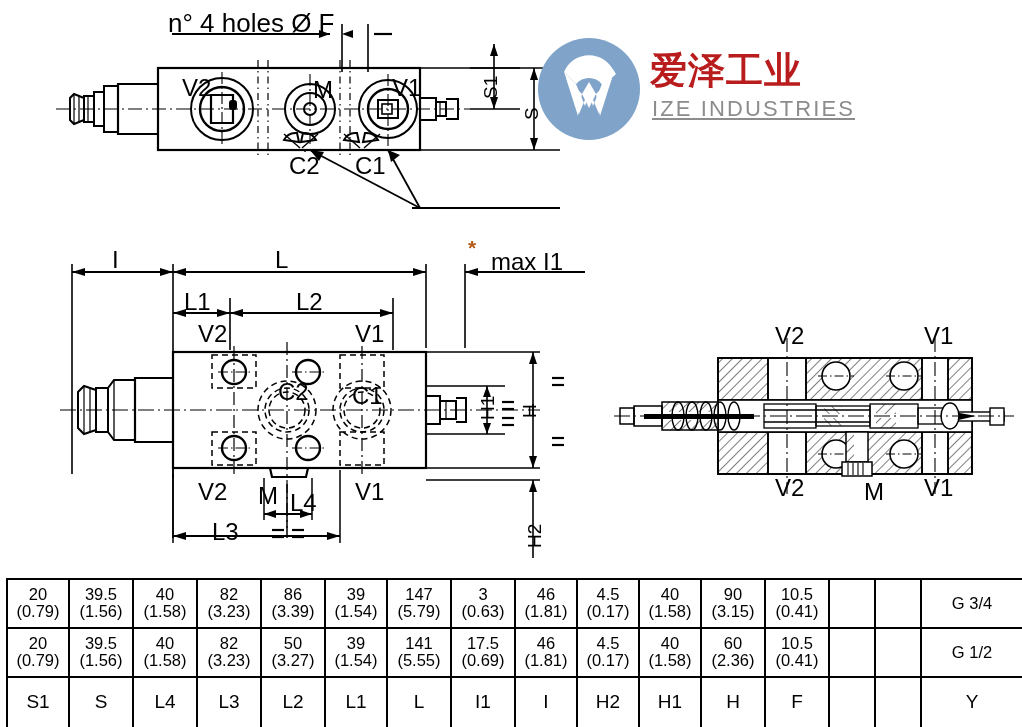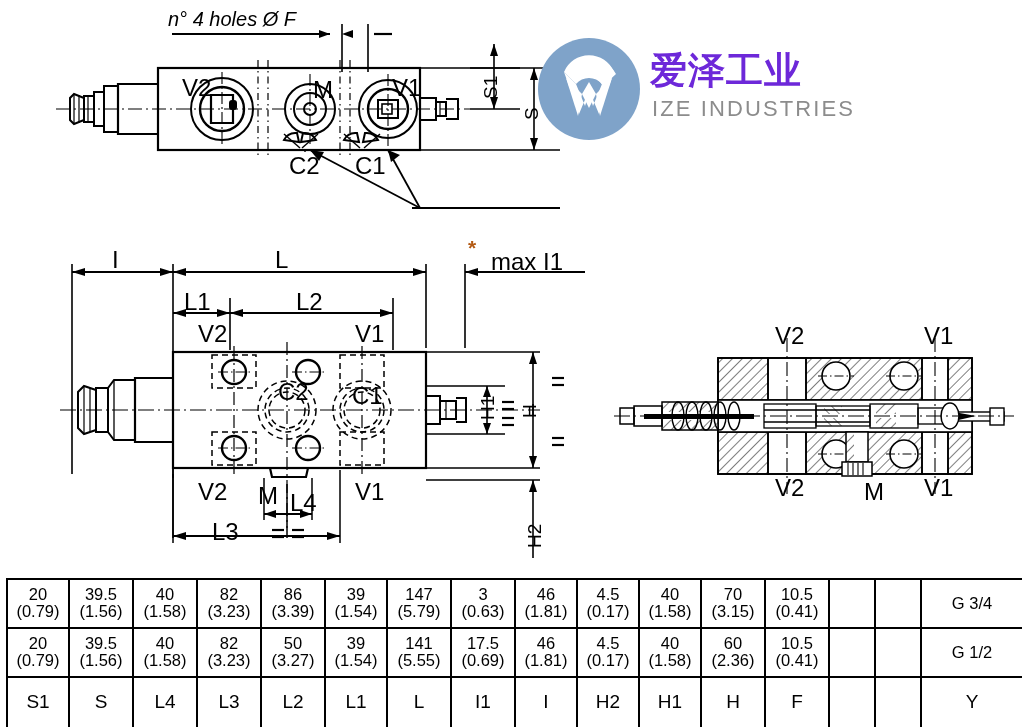--- a/index.html
+++ b/index.html
@@ -35,33 +35,34 @@
     left: 0px; top: 0px;
     width: 102px; height: 102px;
   }
   #logo-text-cn {
     position: absolute;
     left: 112px;
     top: 8px;
     font-size: 37px;
     font-weight: bold;
     letter-spacing: 1px;
-    color: #6d28d9;
+    color: #b91c1c;
     font-family: "DejaVu Sans", sans-serif;
     white-space: nowrap;
   }
   #logo-text-en {
     position: absolute;
     left: 114px;
     top: 58px;
     font-size: 22px;
     letter-spacing: 2.1px;
     color: #8c8c8c;
     font-family: "Liberation Sans", sans-serif;
     white-space: nowrap;
+    text-decoration: underline;
   }
 
   
   #spec-table {
     position: absolute;
     left: 6px;
     top: 578px;
     border-collapse: collapse;
     table-layout: fixed;
     width: 1008px;
@@ -203,21 +204,21 @@
       <line x1="470" y1="109" x2="520" y2="109" stroke-width="1.6"></line>
 
       <line x1="534" y1="68" x2="534" y2="150" stroke-width="1.6"></line>
       <path d="M534 68 l-4 12 l8 0 z" fill="#000" stroke="none"></path>
       <path d="M534 150 l-4 -12 l8 0 z" fill="#000" stroke="none"></path>
       <line x1="420" y1="150" x2="560" y2="150" stroke-width="1.6"></line>
       <line x1="420" y1="68" x2="560" y2="68" stroke-width="1.6"></line>
     </g>
   </svg>
 
-  <div class="lbl" style="left:168px; top:8px; font-size:20px;font-style:italic;">n° 4 holes Ø F</div>
+  <div class="lbl" style="left:168px; top:8px; font-size:26px;">n° 4 holes Ø F</div>
 
   <div class="lbl" style="left:182px; top:74px;">V2</div>
   <div class="lbl" style="left:313px; top:76px;">M</div>
   <div class="lbl" style="left:392px; top:74px;">V1</div>
 
   <div class="lbl" style="left:289px; top:152px;">C2</div>
   <div class="lbl" style="left:355px; top:152px;">C1</div>
 
 
   <div class="lbl-rot" style="left:480px; top:99px;">S1</div>
@@ -570,21 +571,21 @@
           </td>
           <td>
             <span class="v-main">4.5</span>
             <span class="v-sub">(0.17)</span>
           </td>
           <td>
             <span class="v-main">40</span>
             <span class="v-sub">(1.58)</span>
           </td>
           <td>
-            <span class="v-main">70</span>
+            <span class="v-main">90</span>
             <span class="v-sub">(3.15)</span>
           </td>
           <td>
             <span class="v-main">10.5</span>
             <span class="v-sub">(0.41)</span>
           </td>
           <td></td>
           <td></td>
           <td>
             <span class="v-main">G 3/4</span>

